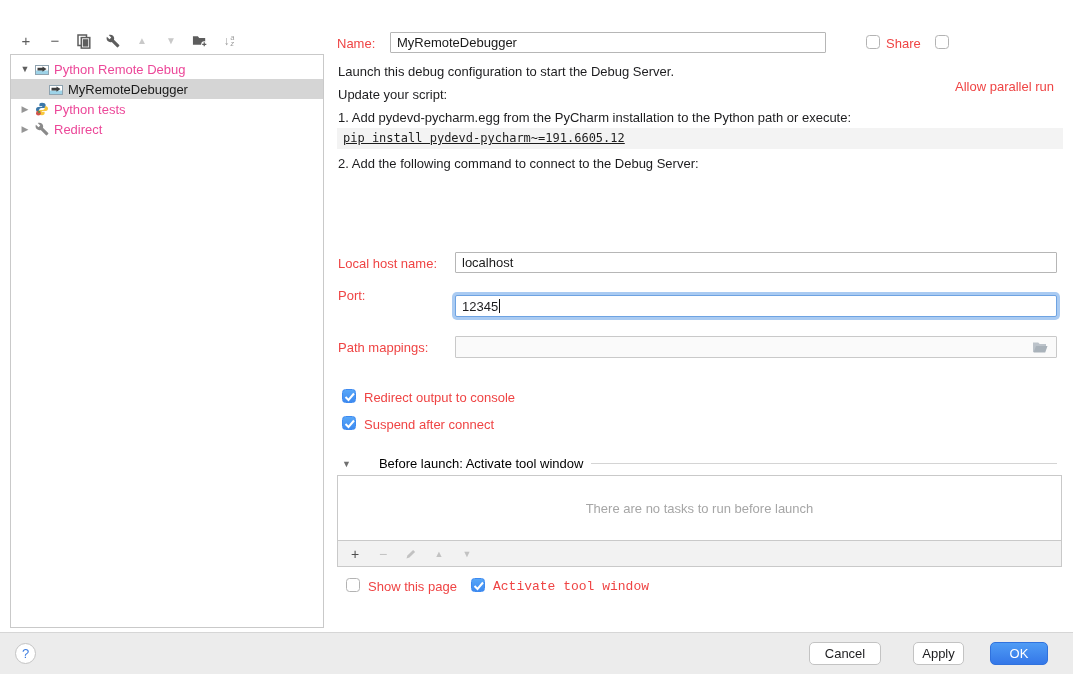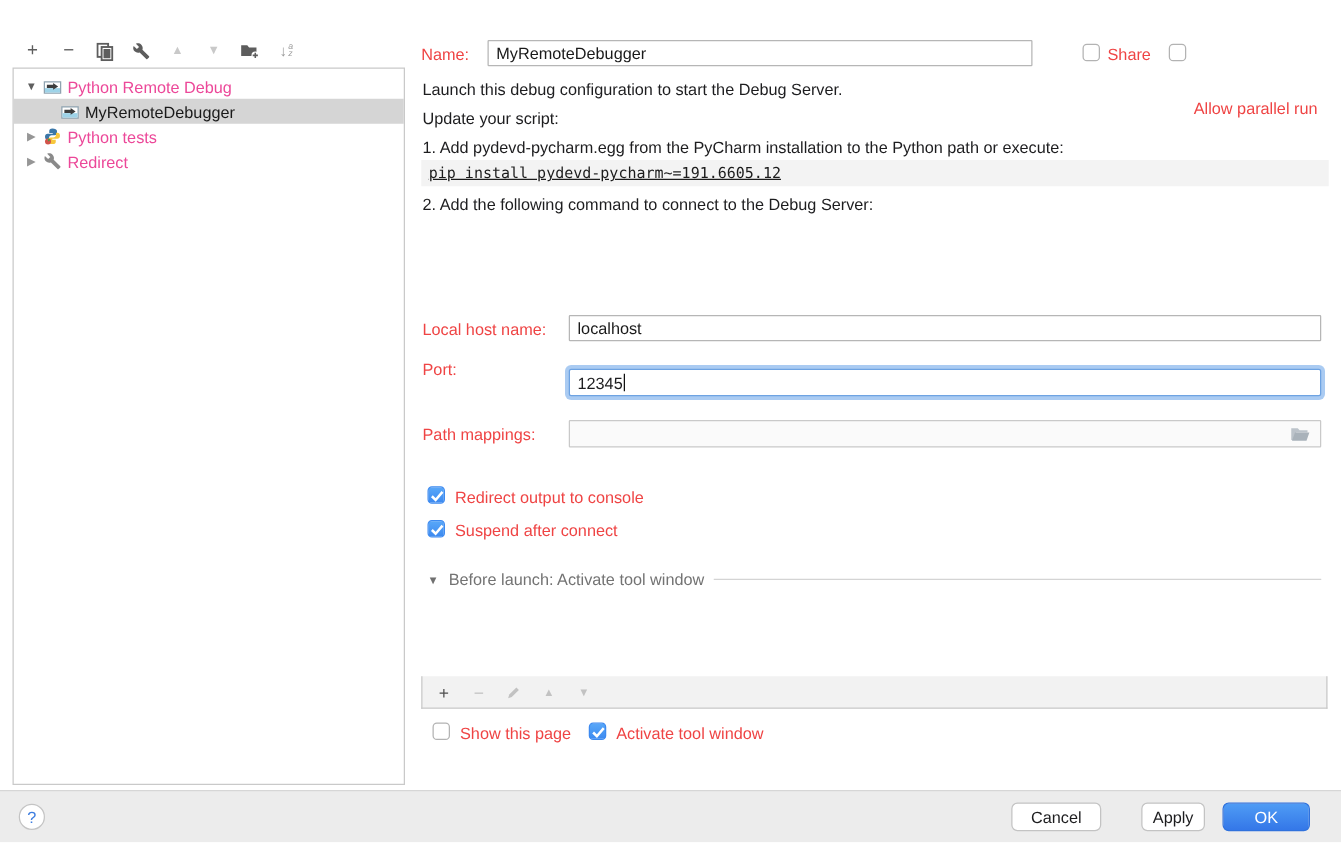--- a/index.html
+++ b/index.html
@@ -57,21 +57,21 @@
 
   .disabled-field { position:absolute; height:22px; background:#fafafa; border:1px solid #c9c9c9; border-radius:1px; }
   .folder-btn { position:absolute; right:5px; top:3px; width:20px; height:15px; }
 
   .cb { position:absolute; width:14px; height:14px; border-radius:3.5px; border:1px solid #b3b3b3; background:#fff; }
   .cb.checked { border:1px solid #3d8af0; background:linear-gradient(#58a7f8,#3d8af0); }
   .cb svg { position:absolute; left:1px; top:2px; }
 
   .bl-head { position:absolute; left:5px; right:6px; display:flex; align-items:center; }
   .bl-arrow { font-size:9px; color:#707070; margin-right:8px; }
-  .bl-title { white-space:nowrap; color:#737373; }
+  .bl-title { white-space:nowrap; color:#000000;margin-left:20px; }
   .bl-rule { flex:1; height:1px; background:#d4d4d4; margin-left:8px; }
 
   .tasks-box { position:absolute; left:0; width:725px; height:66px; background:#fff; border:1px solid #c9c9c9;
     display:flex; align-items:center; justify-content:center; }
   .tasks-empty { color:#a6a6a6; }
   .tasks-toolbar { position:absolute; left:0; width:725px; height:26px; background:#f2f2f2;
     border:1px solid #c9c9c9; border-top:none; display:flex; align-items:center; gap:14px; padding-left:10px; }
   .tti { width:14px; height:14px; display:flex; align-items:center; justify-content:center; color:#4e4e4e; font-size:14px; }
   .tti.disabled { color:#c2c2c2; }
   .tti.small { font-size:9px; }
@@ -228,42 +228,45 @@
         </svg>
     </div>
     <div class="lbl" style="left:27px; top:395px;">Suspend after connect</div>
 
     <div class="bl-head" style="top:434px;">
       <span class="bl-arrow">▼</span>
       <span class="bl-title">Before launch: Activate tool window</span>
       <span class="bl-rule"></span>
     </div>
 
+    <div class="tasks-box" style="top:453px;">
+      <span class="tasks-empty">There are no tasks to run before launch</span>
+    </div>
     <div class="tasks-toolbar" style="top:519px;">
       <div class="tti">+</div>
       <div class="tti disabled">−</div>
       <div class="tti disabled">
         <svg width="12" height="12" viewBox="0 0 12 12">
             <path d="M1.5 10.5l.9-2.9 5.7-5.7 2 2-5.7 5.7z" fill="#c2c2c2"></path>
           </svg>
       </div>
       <div class="tti small disabled">▲</div>
       <div class="tti small disabled">▼</div>
     </div>
 
     <div class="cb" style="left:9px; top:556px;"></div>
     <div class="lbl" style="left:31px; top:557px;">Show this page</div>
     <div class="cb checked" style="left:134px; top:556px;">
       <svg width="12" height="10" viewBox="0 0 12 10">
           <polyline points="1.5,5 4.5,8 10,1.5" fill="none" stroke="#fff" stroke-width="2"></polyline>
         </svg>
     </div>
-    <div class="lbl" style="left:156px; top:557px;">Activate tool window</div>
+    <div class="lbl" style="left:156px; top:557px;font-family:Liberation Mono, monospace;">Activate tool window</div>
   </div>
 
   <div class="footer">
     <div class="help-btn">?</div>
     <div class="btn" style="right:192px; width:72px;">Cancel</div>
     <div class="btn" style="right:109px; width:51px;">Apply</div>
-    <div class="btn primary" style="right:25px; width:70px;">OK</div>
+    <div class="btn primary" style="right:25px; width:58px;">OK</div>
   </div>
 
 </div>
 
 </body></html>

